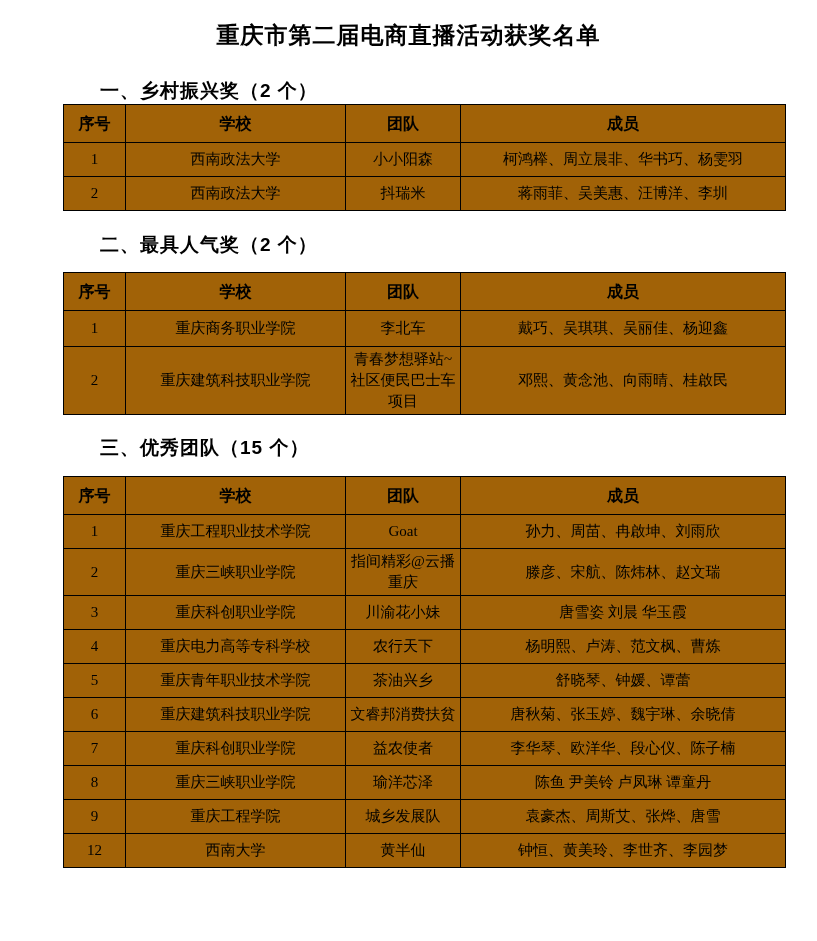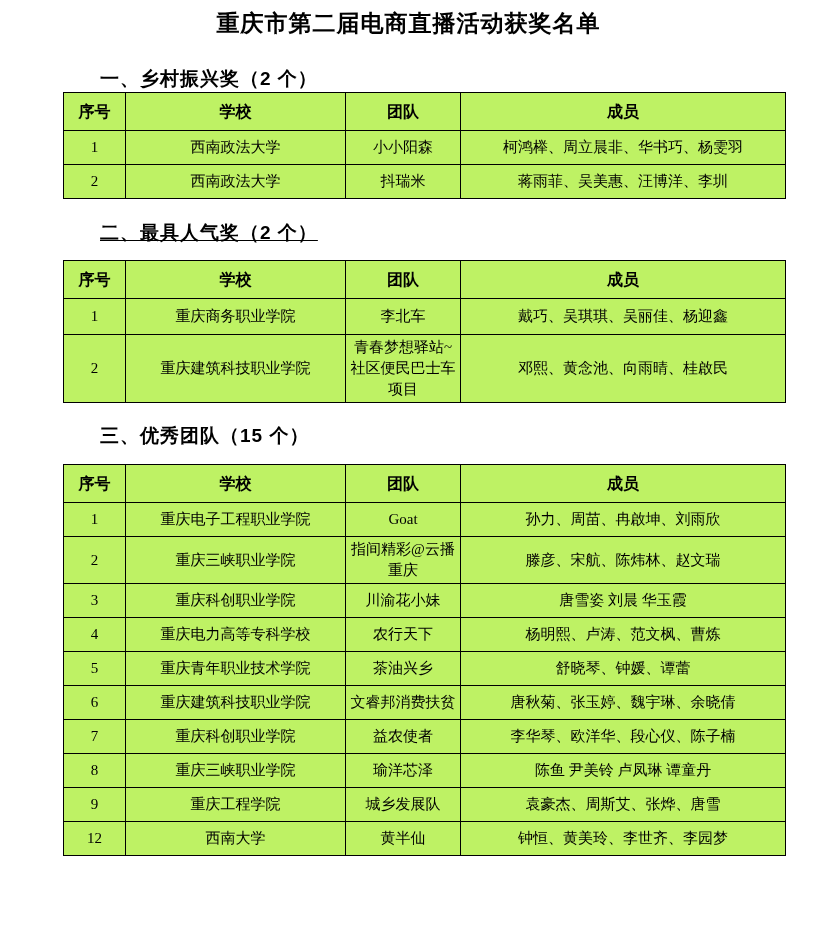--- a/index.html
+++ b/index.html
@@ -8,45 +8,45 @@
     background: #ffffff;
   }
   body {
     width: 817px;
     height: 941px;
     color: #000000;
     font-family: "Liberation Serif", "DejaVu Serif", serif;
     overflow: hidden;
   }
   .doc-title {
-    margin: 4px;
+    margin: 16px;
     padding-top: 4px;
     text-align: center;
     font-size: 23px;
     font-weight: bold;
     font-family: "Liberation Sans", "DejaVu Sans", sans-serif;
     letter-spacing: 1px;
   }
   .section-heading {
     margin: 0;
     margin-left: 100px;
     font-size: 19px;
     font-weight: bold;
     font-family: "Liberation Sans", "DejaVu Sans", sans-serif;
     letter-spacing: 1px;
   }
   .h1 { margin-top: 27px; margin-bottom: 0; }
-  .h2 { margin-top: 21px; margin-bottom: 14px; text-decoration: underline; }
+  .h2 { margin-top: 21px; margin-bottom: 14px; }
   .h3 { margin-top: 20px; margin-bottom: 15px; }
   table.award-table {
     border-collapse: collapse;
     table-layout: fixed;
     width: 722px;
     margin-left: 63px;
-    background: #bef264;
+    background: #a16207;
   }
   .award-table th, .award-table td {
     border: 1px solid #000000;
     text-align: center;
     vertical-align: middle;
     padding: 2px 4px;
     font-size: 15px;
     line-height: 21px;
     word-break: break-all;
     overflow: hidden;
@@ -149,21 +149,21 @@
         <tr>
           <th>序号</th>
           <th>学校</th>
           <th>团队</th>
           <th>成员</th>
         </tr>
       </thead>
       <tbody>
         <tr>
           <td>1</td>
-          <td>重庆电子工程职业学院</td>
+          <td>重庆工程职业技术学院</td>
           <td>Goat</td>
           <td>孙力、周苗、冉啟坤、刘雨欣</td>
         </tr>
         <tr>
           <td>2</td>
           <td>重庆三峡职业学院</td>
           <td>指间精彩@云播重庆</td>
           <td>滕彦、宋航、陈炜林、赵文瑞</td>
         </tr>
         <tr>

